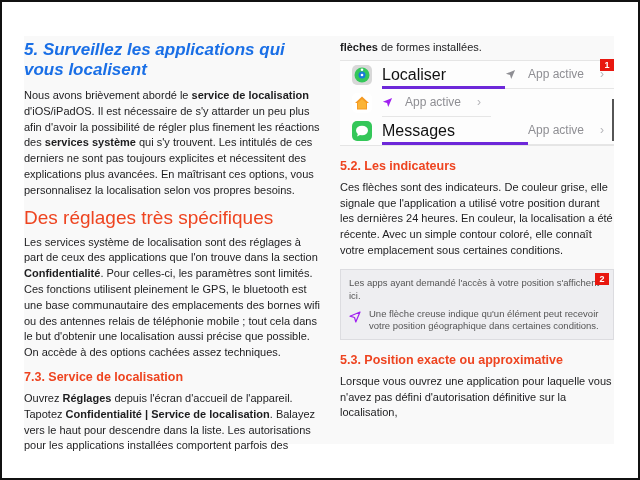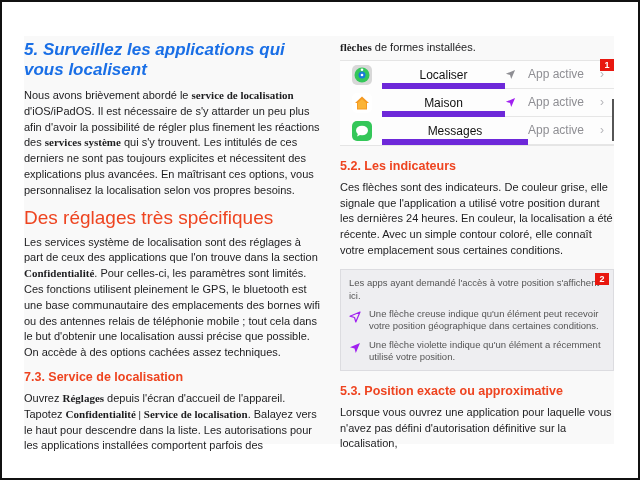--- a/index.html
+++ b/index.html
@@ -6,26 +6,26 @@
   html, body { width: 640px; height: 480px; overflow: hidden; background: #ffffff; }
   body { font-family: "Liberation Sans", sans-serif; color: #1d1d1f; position: relative; }
   .frame { position: absolute; left: 0; top: 0; width: 640px; height: 480px; border: 2px solid #111; background: #fff; }
   .page { position: absolute; left: 24px; top: 36px; width: 590px; height: 408px; background: #f9f9f9; }
   .col-left { position: absolute; left: 24px; top: 40px; width: 296px; }
   .col-right { position: absolute; left: 340px; top: 40px; width: 274px; }
   .h-blue { color: #1a6fe6; font-size: 17px; font-weight: bold; line-height: 20px; margin-top: 0px; font-style: italic; }
   .h-red { color: #ee4420; font-size: 19px; font-weight: normal; line-height: 22px; }
   .h-sub { color: #ee4420; font-size: 12.5px; line-height: 16px; }
   p { font-size: 11px; line-height: 15.8px; color: #1d1d1f; }
-  b { font-weight: bold; font-family: Liberation Serif, serif; } .mt6 { margin-top: 6px; } .mt8 { margin-top: 8px; } .mt12 { margin-top: 12px; }
+  b { font-weight: bold; } .mt6 { margin-top: 6px; } .mt8 { margin-top: 8px; } .mt12 { margin-top: 12px; }
 
   .applist { position: relative; margin-top: 4px; background: #fdfdfd; border-top: 1px solid #e5e5e5; border-bottom: 1px solid #e5e5e5; }
   .approw { display: flex; align-items: center; height: 28px; position: relative; }
   .approw .ico { width: 20px; height: 20px; border-radius: 5px; margin-left: 12px; margin-right: 10px; position: relative; display: flex; align-items: center; justify-content: center; }
-  .approw .name { font-size: 12px; flex: 1; color: #111; height: 28px; line-height: 28px; border-bottom: 6px solid #6d28d9; text-align: center; }
+  .approw .name { font-size: 16px; flex: 1; color: #111; height: 28px; line-height: 28px; border-bottom: 3px solid #6d28d9; }
   .approw:last-child .name { border-bottom: none; }
   .approw .status { font-size: 12px; color: #8e8e93; display: flex; align-items: center; gap: 12px; height: 28px; border-bottom: 1px solid #e6e6e6; padding-right: 10px; }
   .approw:last-child .status { border-bottom: none; }
   .chev { color: #b5b5b9; font-size: 12px; margin-left: 4px; }
   .badge { position: absolute; background: #e8170f; color: #fff; font-size: 9px; font-weight: bold; width: 14px; height: 12px; line-height: 12px; text-align: center; }
   .scrollbar { position: absolute; right: 0; top: 38px; width: 2px; height: 42px; background: #555; }
 
   .infobox { position: relative; background: #eeeef1; border: 1px solid #dcdce0; margin-top: 10px; padding: 6px 8px 6px 8px; }
   .infobox .intro { font-size: 9.5px; color: #555; line-height: 13px; }
   .inforow { display: flex; margin-top: 6px; }
@@ -70,21 +70,20 @@
       </span>
       <div class="badge" style="right:0px; top:-2px;">1</div>
     </div>
     <div class="approw">
       <div class="ico" style="background:#ffffff;">
         <svg width="16" height="16" viewBox="0 0 16 16">
             <path d="M8 1.5 L15 8 L13 8 L13 14.5 L3 14.5 L3 8 L1 8 Z" fill="#f59a23"></path>
             <path d="M8 4 L12 7.8 L12 13.5 L4 13.5 L4 7.8 Z" fill="#fbb437"></path>
           </svg>
       </div>
-      <span class="name">Maison</span>
       <span class="status">
         <svg width="11" height="11" viewBox="0 0 12 12">
             <path d="M11 1 L1 5.2 L5.5 6.5 L6.8 11 Z" fill="#a020f0"></path>
           </svg>
         <span>App active</span>
           <span class="chev">›</span>
       </span>
     </div>
     <div class="approw">
       <div class="ico" style="background:#34c759;">
@@ -107,23 +106,17 @@
 
   <div class="infobox">
     <div class="intro">Les apps ayant demandé l'accès à votre position s'affichent ici.</div>
     <div class="badge" style="right:4px; top:3px;">2</div>
     <div class="inforow">
       <div class="arr"><svg width="12" height="12" viewBox="0 0 12 12">
             <path d="M11 1 L1 5.2 L5.5 6.5 L6.8 11 Z" fill="none" stroke="#a020f0" stroke-width="1.2" stroke-linejoin="round"></path>
           </svg></div>
       <div class="txt">Une flèche creuse indique qu'un élément peut recevoir votre position géographique dans certaines conditions.</div>
     </div>
-    <div class="inforow">
-      <div class="arr"><svg width="12" height="12" viewBox="0 0 12 12">
-            <path d="M11 1 L1 5.2 L5.5 6.5 L6.8 11 Z" fill="#a020f0"></path>
-          </svg></div>
-      <div class="txt">Une flèche violette indique qu'un élément a récemment utilisé votre position.</div>
-    </div>
   </div>
 
   <h3 class="h-sub mt12">5.3. Position exacte ou approximative</h3>
   <p class="mt6">Lorsque vous ouvrez une application pour laquelle vous n'avez pas défini d'autorisation définitive sur la localisation,</p>
 </div>
 
 </body></html>

